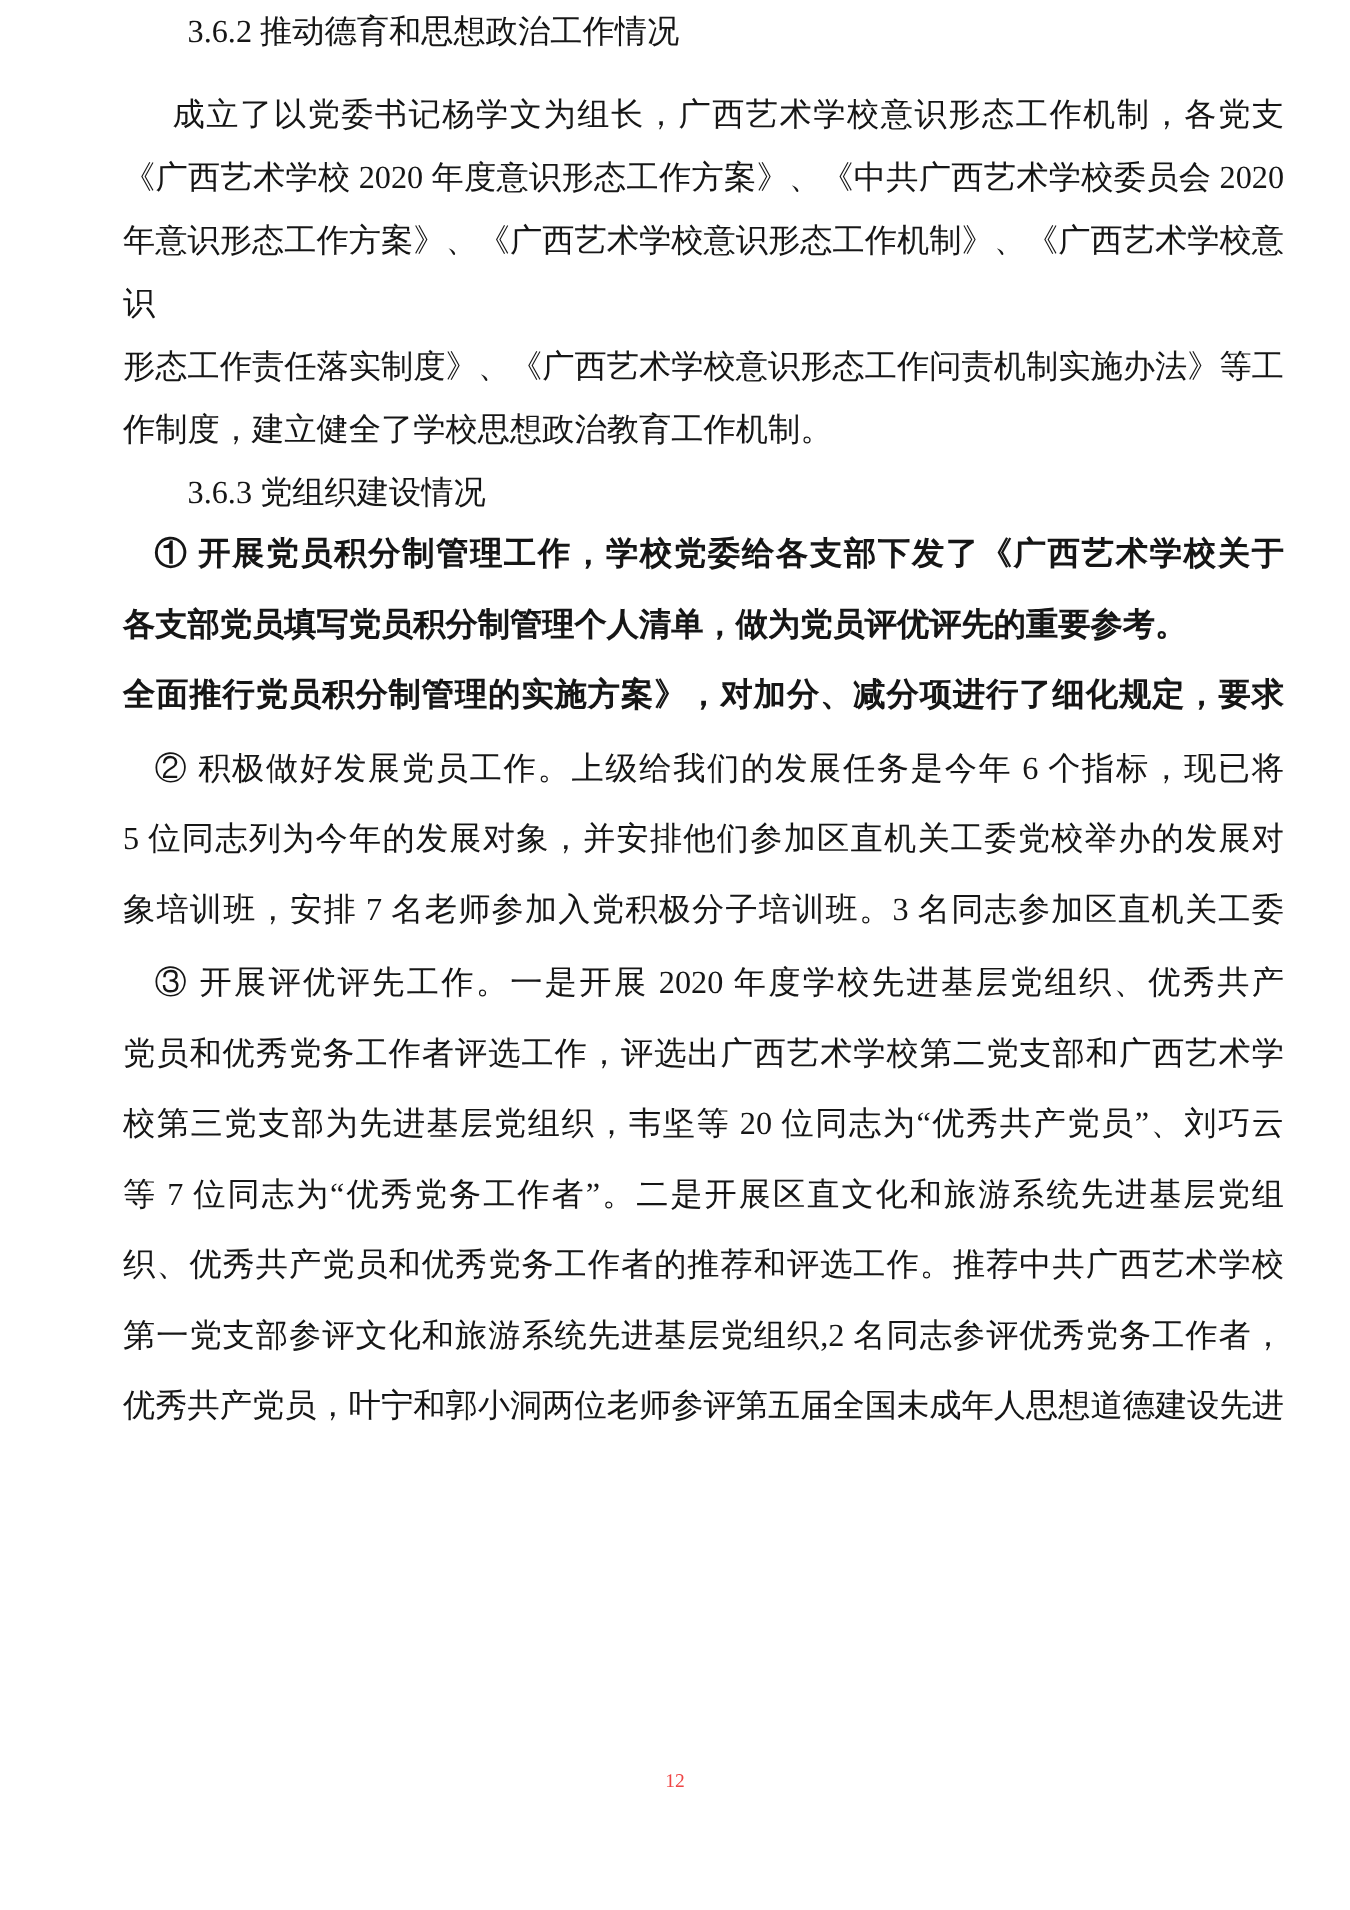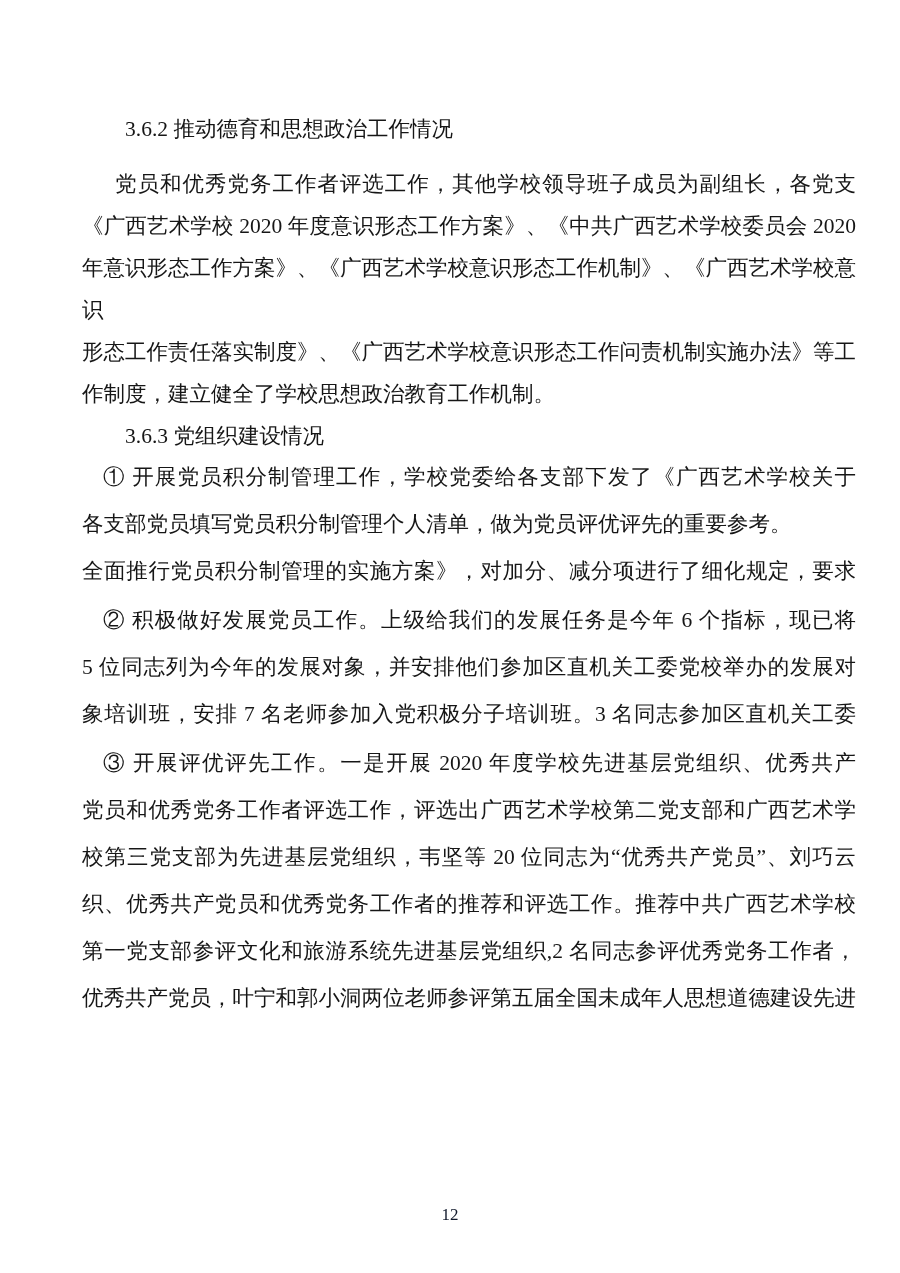--- a/index.html
+++ b/index.html
@@ -14,84 +14,83 @@
     background: #ffffff;
     overflow: hidden;
     font-family: "Liberation Serif", "DejaVu Serif", serif;
     color: #161616;
   }
   .content {
     position: absolute;
     left: 82px;
     top: 0;
     width: 774px;
-    padding-top: 108px;
   }
   .heading {
     font-size: 21.5px;
     line-height: 42px;
     padding-left: 43px;
     white-space: nowrap;
   }
   .para { margin: 0; }
   .para.tight { margin-top: 13px; }
   .para.loose { margin-top: 2px; }
-  .heading + .para.loose { margin-top: -3px; }
+  .heading + .para.loose { margin-top: -3px; font-weight: bold; }
   .line {
     font-size: 21.5px;
     text-align: justify;
     text-align-last: justify;
     letter-spacing: 0;
   }
   .para.tight .line { line-height: 42px; }
   .para.loose .line { line-height: 47px; }
   .para.tight .line.first { padding-left: 33px; }
   .para.loose .line.first { padding-left: 21px; }
   .line.end {
     text-align-last: left;
   }
   .page-number {
     position: absolute;
     top: 1177px;
     left: 0;
     width: 100%;
     text-align: center;
-    font-size: 17px;
+    font-size: 13px;
     line-height: 20px;
-    color: #0f172a;
-    margin-top: 28px;
+    color: #ef4444;
   }
 </style>
 </head>
 <body>
 
 <div class="page">
   <div class="content">
       <div class="heading">3.6.2 推动德育和思想政治工作情况</div>
       <div class="para tight">
-        <div class="line first">党员和优秀党务工作者评选工作，其他学校领导班子成员为副组长，各党支</div>
+        <div class="line first">成立了以党委书记杨学文为组长，广西艺术学校意识形态工作机制，各党支</div>
         <div class="line">《广西艺术学校 2020 年度意识形态工作方案》、《中共广西艺术学校委员会 2020</div>
         <div class="line">年意识形态工作方案》、《广西艺术学校意识形态工作机制》、《广西艺术学校意识</div>
         <div class="line">形态工作责任落实制度》、《广西艺术学校意识形态工作问责机制实施办法》等工</div>
         <div class="line end">作制度，建立健全了学校思想政治教育工作机制。</div>
       </div>
       <div class="heading">3.6.3 党组织建设情况</div>
       <div class="para loose">
         <div class="line first">① 开展党员积分制管理工作，学校党委给各支部下发了《广西艺术学校关于</div>
         <div class="line end">各支部党员填写党员积分制管理个人清单，做为党员评优评先的重要参考。</div>
         <div class="line">全面推行党员积分制管理的实施方案》，对加分、减分项进行了细化规定，要求</div>
       </div>
       <div class="para loose">
         <div class="line first">② 积极做好发展党员工作。上级给我们的发展任务是今年 6 个指标，现已将</div>
         <div class="line">5 位同志列为今年的发展对象，并安排他们参加区直机关工委党校举办的发展对</div>
         <div class="line">象培训班，安排 7 名老师参加入党积极分子培训班。3 名同志参加区直机关工委</div>
       </div>
       <div class="para loose">
         <div class="line first">③ 开展评优评先工作。一是开展 2020 年度学校先进基层党组织、优秀共产</div>
         <div class="line">党员和优秀党务工作者评选工作，评选出广西艺术学校第二党支部和广西艺术学</div>
         <div class="line">校第三党支部为先进基层党组织，韦坚等 20 位同志为“优秀共产党员”、刘巧云</div>
+        <div class="line">等 7 位同志为“优秀党务工作者”。二是开展区直文化和旅游系统先进基层党组</div>
         <div class="line">织、优秀共产党员和优秀党务工作者的推荐和评选工作。推荐中共广西艺术学校</div>
         <div class="line">第一党支部参评文化和旅游系统先进基层党组织,2 名同志参评优秀党务工作者，</div>
         <div class="line">优秀共产党员，叶宁和郭小洞两位老师参评第五届全国未成年人思想道德建设先进</div>
       </div>
     </div>
   <div class="page-number">12</div>
 </div>
 
 </body></html>

